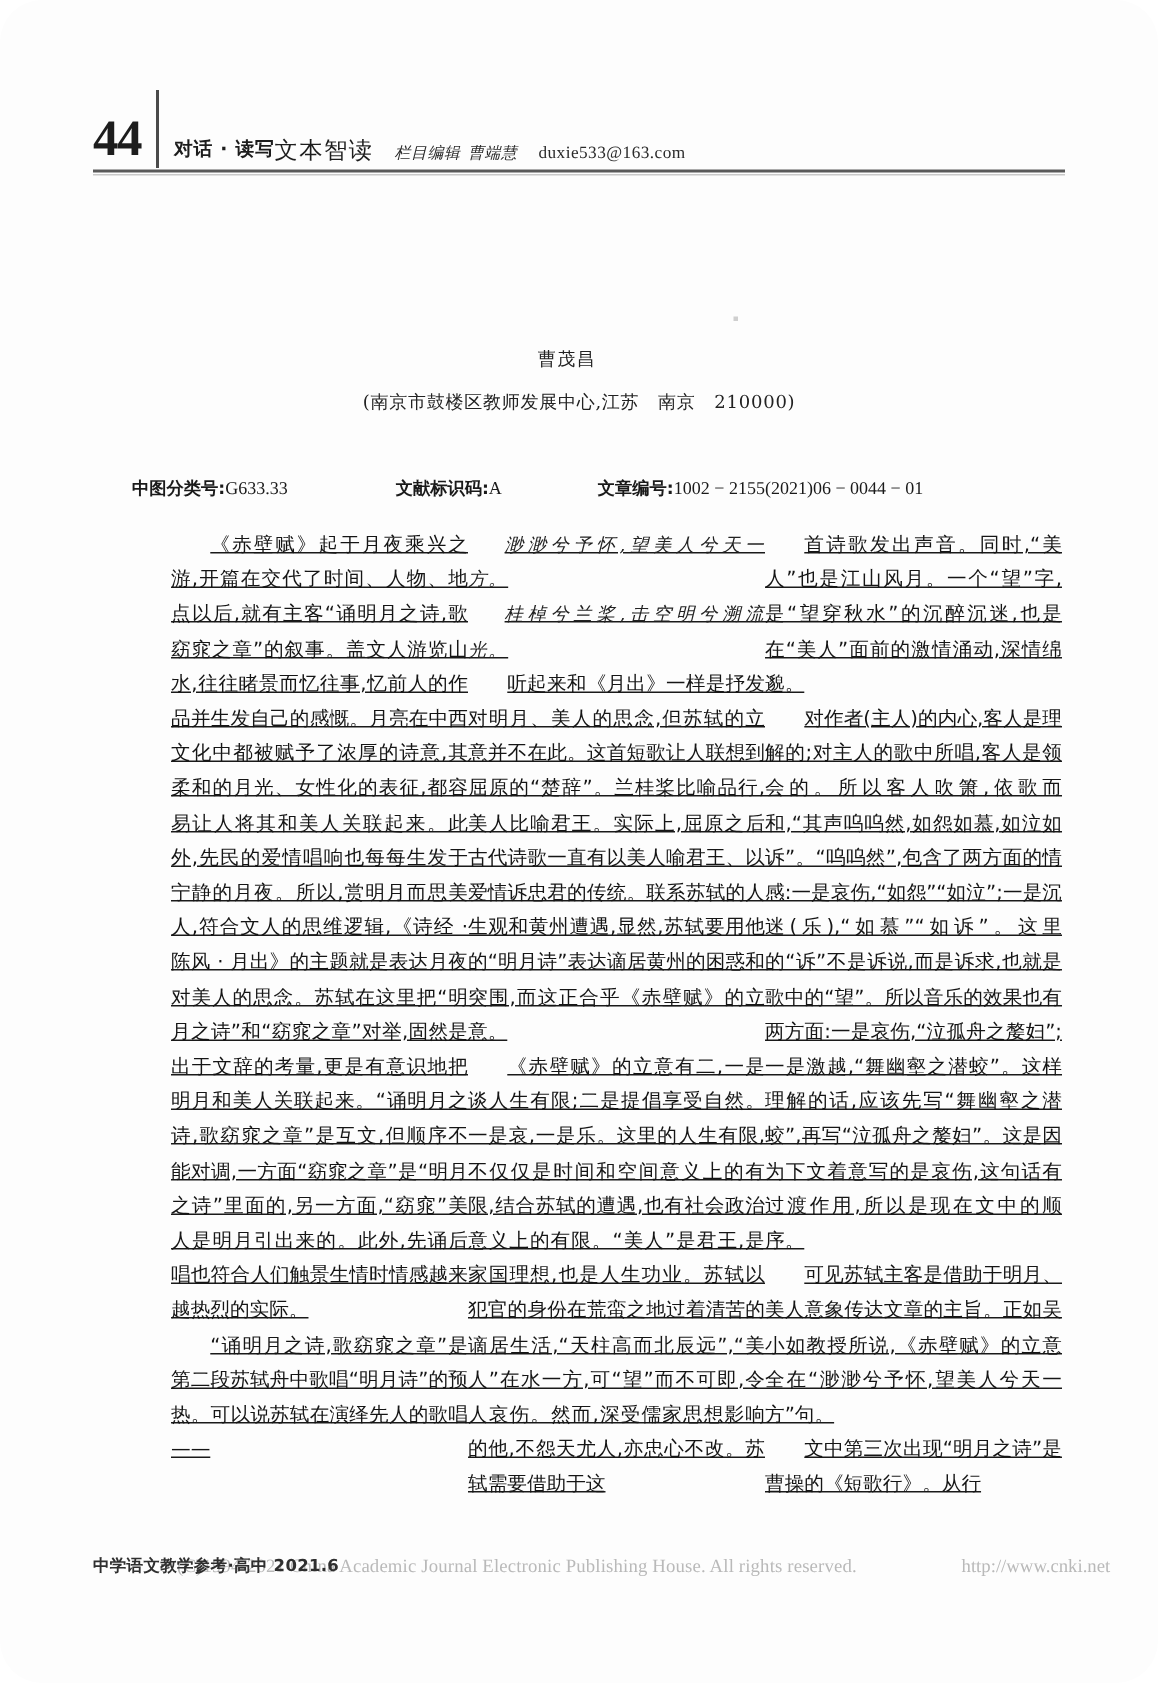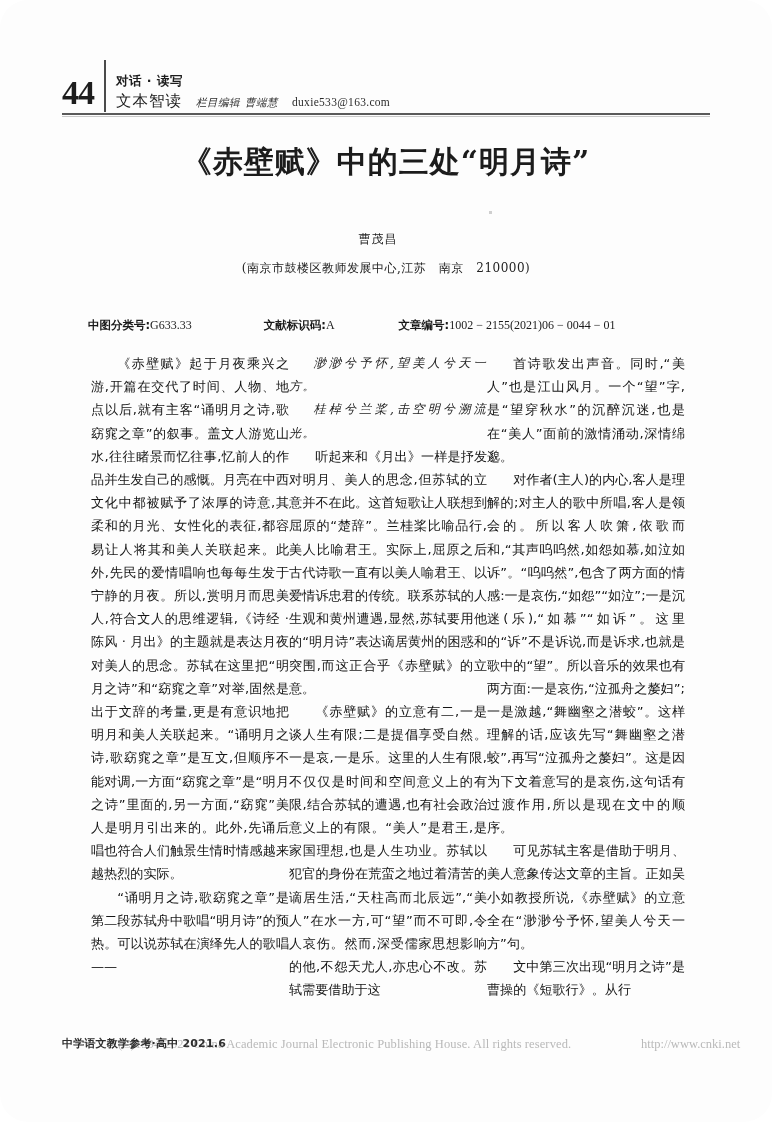--- a/index.html
+++ b/index.html
@@ -42,21 +42,21 @@
   }
   .header-rule-v {
     width: 2px;
     align-self: stretch;
     background: #4a4a4a;
     margin-right: 10px;
     margin-top: 4px;
   }
   .header-texts {
     display: flex;
-    flex-direction: column;
+    flex-direction: row;
     justify-content: flex-end;
     padding-bottom: 1px;
   }
   .kicker {
     font-family: "DejaVu Sans", sans-serif;
     font-weight: bold;
     font-size: 12.5px;
     letter-spacing: 0.5px;
     color: #1d1d1d;
     line-height: 16px;
@@ -174,21 +174,22 @@
   .meta-gap-2 { width: 64px; }
 
   
   .columns {
     position: absolute;
     left: 68px;
     top: 352px;
     width: 640px;
     height: 670px;
     display: flex;
-    justify-content: center;
+    justify-content: flex-end;
+    text-decoration: underline;
   }
   .col {
     width: 198px;
     font-family: "DejaVu Sans", sans-serif;
     font-size: 13.1px;
     line-height: 23.2px;
     color: #151515;
     text-align: justify;
     text-justify: inter-character;
   }
@@ -268,21 +269,20 @@
         <span class="section-name">文本智读</span>
         <span class="editor-label">栏目编辑</span>
         <span class="editor-name">曹端慧</span>
         <span class="editor-mail">duxie533@163.com</span>
       </div>
     </div>
   </div>
   <div class="header-rule-h"></div>
   <div class="header-rule-h2"></div>
 
-  <div class="title">《赤壁赋》中的三处“明月诗”</div>
   <div class="author">曹茂昌</div>
   <div class="affil">(南京市鼓楼区教师发展中心,江苏　南京　210000)</div>
 
   <div class="speck"></div>
 
   <div class="meta-row">
     <span class="meta-item">
       <span class="lbl">中图分类号:</span><span class="val">G633.33</span>
     </span>
     <span class="meta-gap-1"></span>

